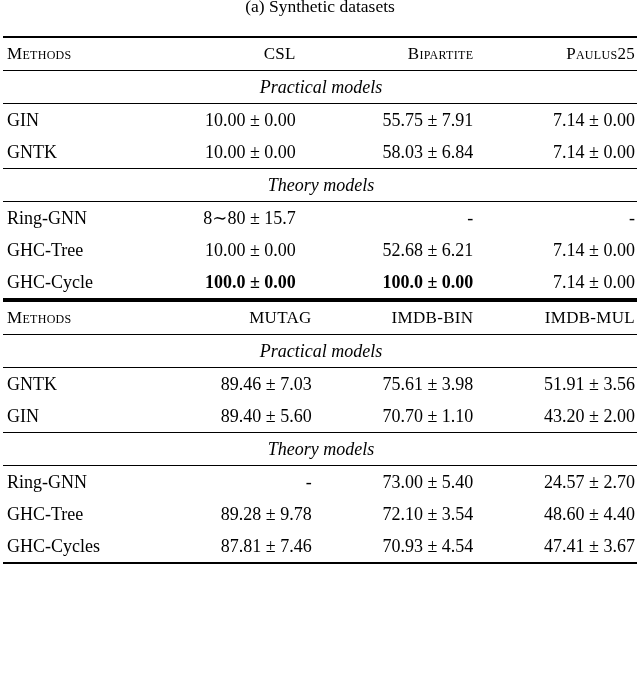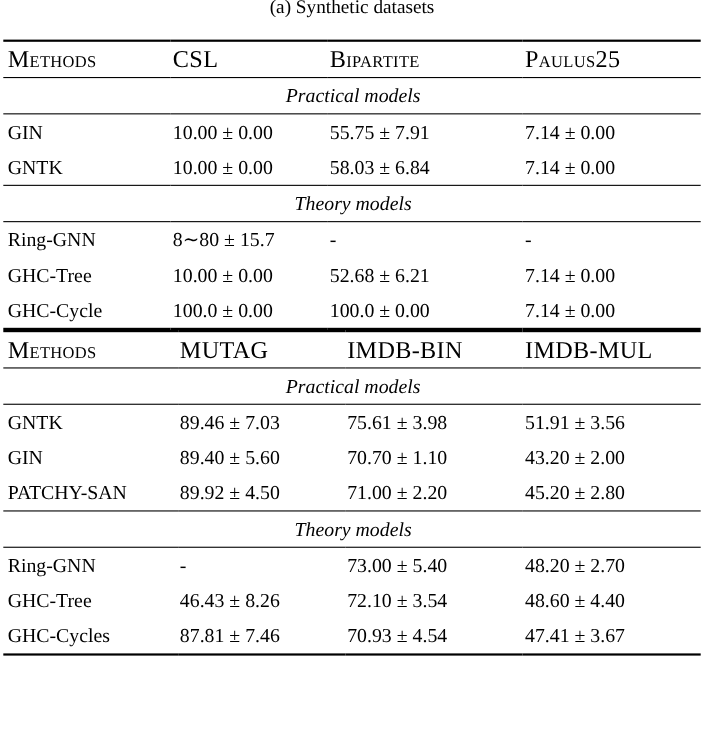--- a/index.html
+++ b/index.html
@@ -36,24 +36,24 @@
   tr.section {
     border-top: 1.4px solid #000;
     border-bottom: 1.4px solid #000;
   }
   .section td {
     font-style: italic;
     text-align: center;
     padding-left: 4px;
   }
   td.method, th.method { text-align: left; padding-left: 4px; }
-  td.val, th.val { text-align: left; }
+  td.val, th.val { text-align: right; }
   .sc { font-variant: small-caps; letter-spacing: 0.3px; }
-  thead th { font-size: 22px; }
-  .bold { font-weight: normal; margin-top: 48px; }
+  thead th { font-size: 17px; }
+  .bold { font-weight: bold; margin-top: 48px; }
 </style>
 </head>
 <body>
 
 <div class="page">
 
   <div class="caption caption-a">(a) Synthetic datasets</div>
 
   <table class="paper">
     <colgroup>
@@ -135,38 +135,32 @@
         <td class="val">89.46 ± 7.03</td>
         <td class="val">75.61 ± 3.98</td>
         <td class="val">51.91 ± 3.56</td>
       </tr>
       <tr>
         <td class="method">GIN</td>
         <td class="val">89.40 ± 5.60</td>
         <td class="val">70.70 ± 1.10</td>
         <td class="val">43.20 ± 2.00</td>
       </tr>
-      <tr>
-        <td class="method">PATCHY-SAN</td>
-        <td class="val">89.92 ± 4.50</td>
-        <td class="val">71.00 ± 2.20</td>
-        <td class="val">45.20 ± 2.80</td>
-      </tr>
       <tr class="section">
         <td colspan="4">Theory models</td>
       </tr>
       <tr>
         <td class="method">Ring-GNN</td>
         <td class="val">-</td>
         <td class="val">73.00 ± 5.40</td>
-        <td class="val">48.20 ± 2.70</td>
+        <td class="val">24.57 ± 2.70</td>
       </tr>
       <tr>
         <td class="method">GHC-Tree</td>
-        <td class="val">46.43 ± 8.26</td>
+        <td class="val">89.28 ± 9.78</td>
         <td class="val">72.10 ± 3.54</td>
         <td class="val">48.60 ± 4.40</td>
       </tr>
       <tr>
         <td class="method">GHC-Cycles</td>
         <td class="val">87.81 ± 7.46</td>
         <td class="val">70.93 ± 4.54</td>
         <td class="val">47.41 ± 3.67</td>
       </tr>
     </tbody>

